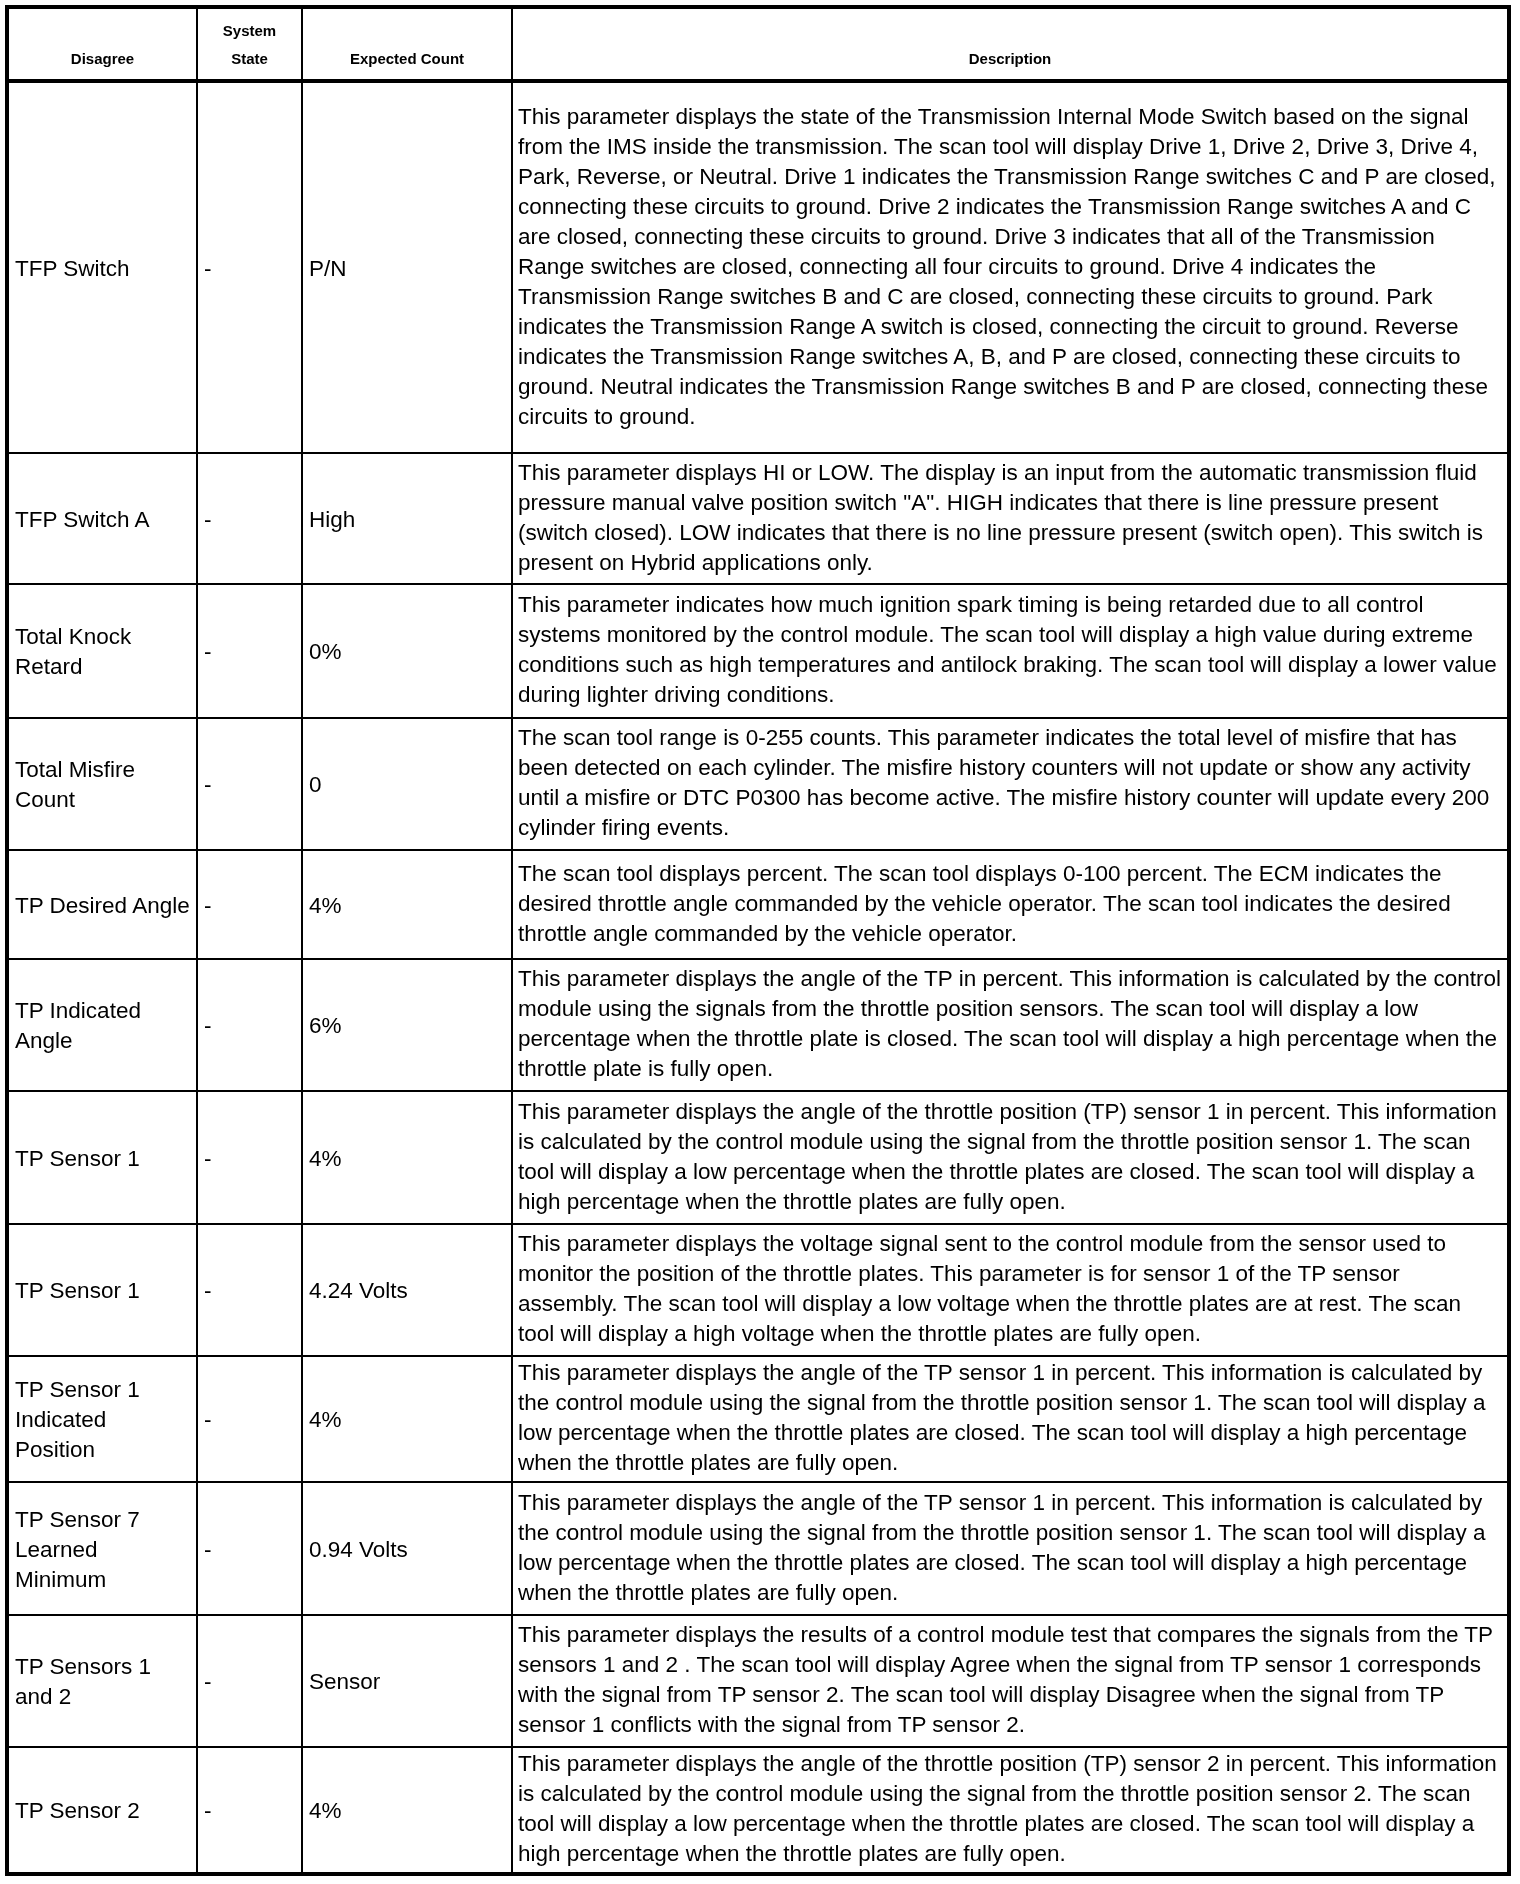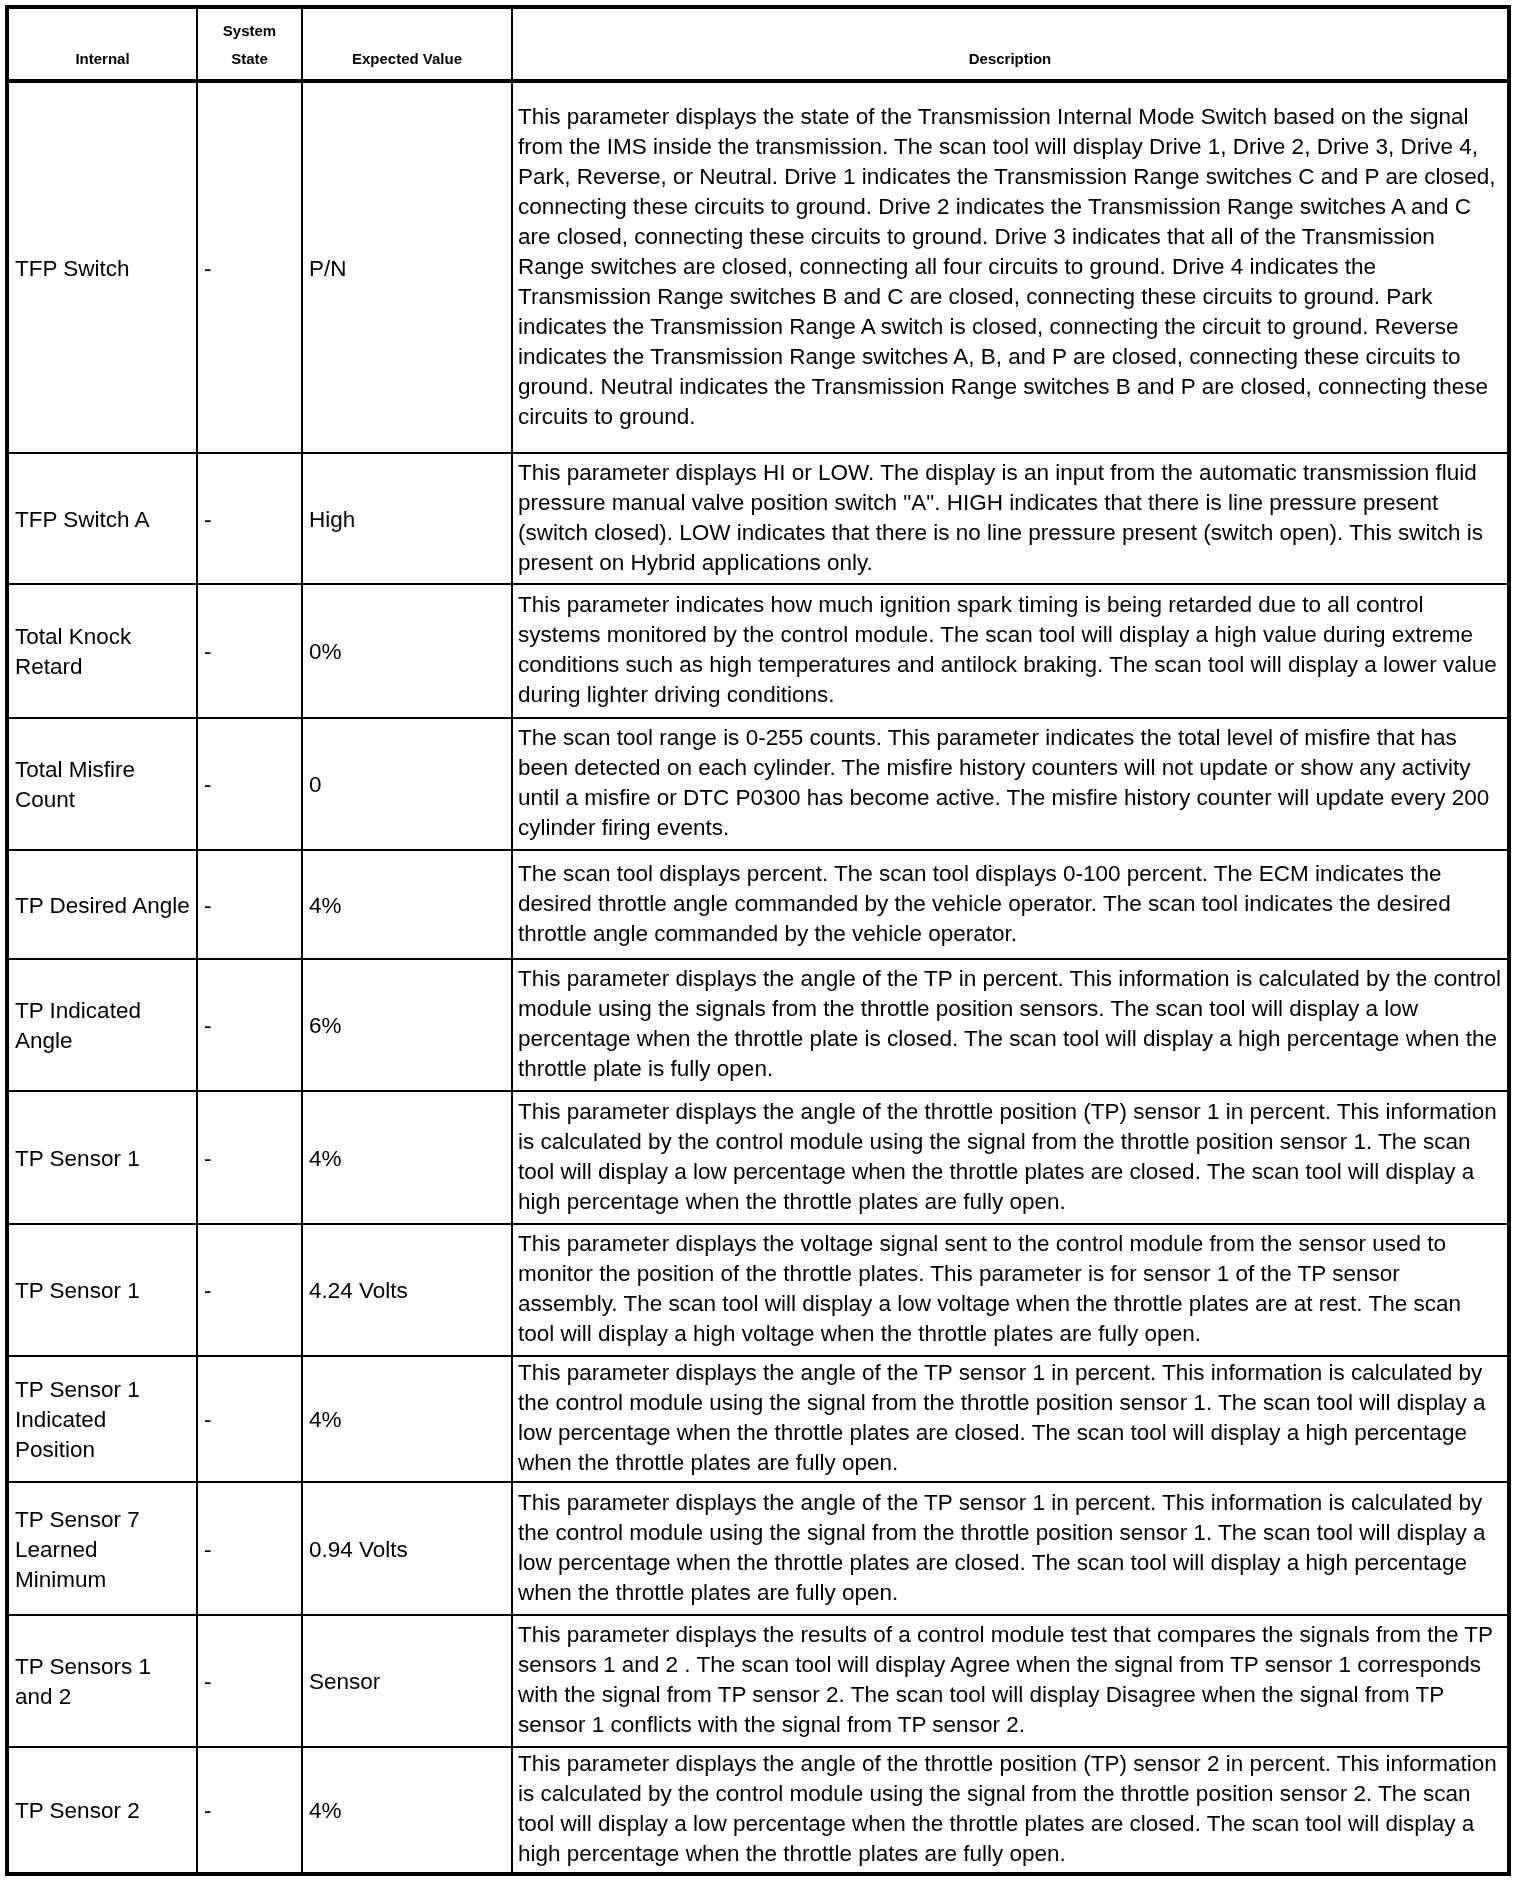--- a/index.html
+++ b/index.html
@@ -44,23 +44,23 @@
 
 <table id="doc-table">
   <colgroup>
     <col class="c1">
       <col class="c2">
       <col class="c3">
       <col class="c4">
   </colgroup>
   <thead>
     <tr>
-      <th>Internal</th>
+      <th>Disagree</th>
       <th>System State</th>
-      <th>Expected Value</th>
+      <th>Expected Count</th>
       <th>Description</th>
     </tr>
   </thead>
   <tbody id="table-body">
       <tr style="height: 372px;">
         <td>TFP Switch</td>
         <td>-</td>
         <td>P/N</td>
         <td class="desc">This parameter displays the state of the Transmission Internal Mode Switch based on the signal from the IMS inside the transmission. The scan tool will display Drive 1, Drive 2, Drive 3, Drive 4, Park, Reverse, or Neutral. Drive 1 indicates the Transmission Range switches C and P are closed, connecting these circuits to ground. Drive 2 indicates the Transmission Range switches A and C are closed, connecting these circuits to ground. Drive 3 indicates that all of the Transmission Range switches are closed, connecting all four circuits to ground. Drive 4 indicates the Transmission Range switches B and C are closed, connecting these circuits to ground. Park indicates the Transmission Range A switch is closed, connecting the circuit to ground. Reverse indicates the Transmission Range switches A, B, and P are closed, connecting these circuits to ground. Neutral indicates the Transmission Range switches B and P are closed, connecting these circuits to ground.</td>
       </tr>

